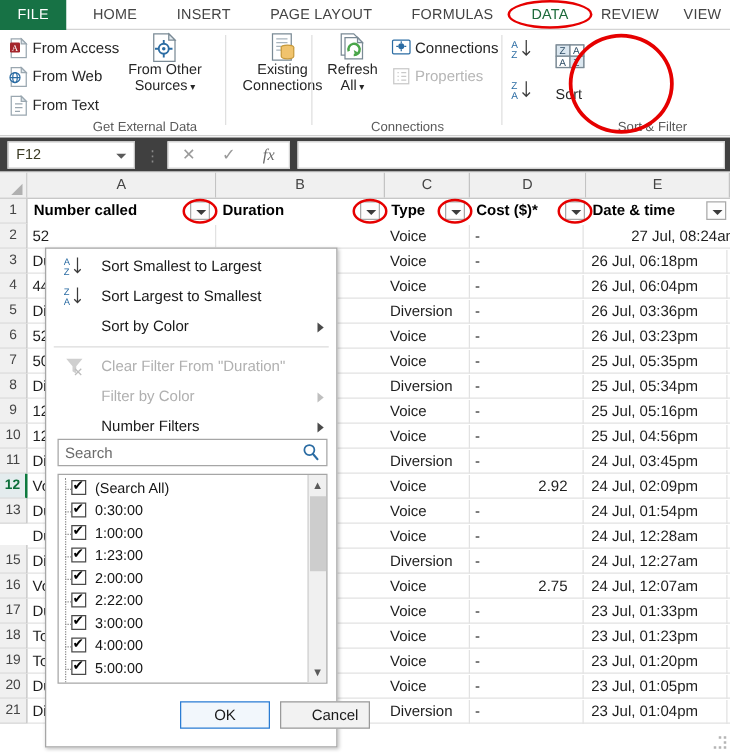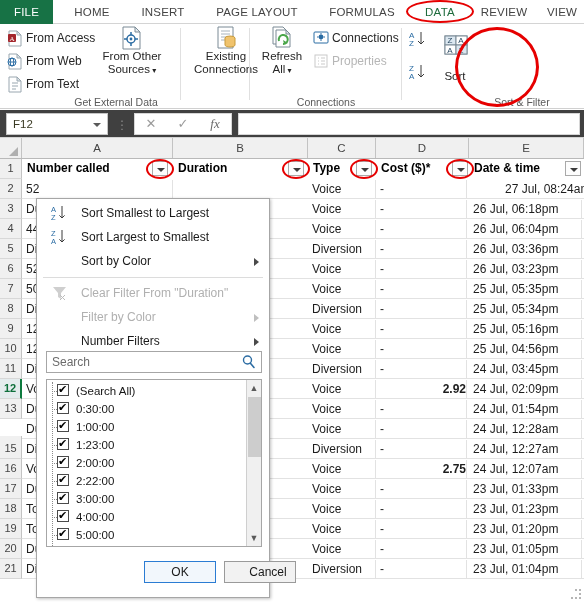--- a/index.html
+++ b/index.html
@@ -119,21 +119,21 @@
     text-align: center; line-height: 19px; font-size: 11px; color: #444;
   }
   .rowhead.sel { color: #0d6f3b; font-weight: bold; background: #e4ecee; border-right: 2px solid #0d7a3e; }
 
   .rowline { position: absolute; left: 22px; width: 562px; height: 20px; border-bottom: 1px solid #e2e2e2; }
   .cell {
     position: absolute; height: 19px; line-height: 19px;
     font-size: 12px; color: #1d1d1d; white-space: nowrap; overflow: hidden;
     padding-left: 3px; border-right: 1px solid #e2e2e2;
   }
-  .cell.num { text-align: right; padding-right: 0; padding-left: 0; font-weight: bold; }
+  .cell.num { text-align: right; padding-right: 12px; padding-left: 0; }
   .cell.hdr { font-weight: bold; font-size: 12px; color: #000; }
 
   .fdrop {
     position: absolute; width: 16px; height: 15px;
     background: #fdfdfd; border: 1px solid #a9a9a9;
   }
   .fdrop::after {
     content: ""; position: absolute; left: 4px; top: 6px;
     width: 0; height: 0; border-left: 4px solid transparent;
     border-right: 4px solid transparent; border-top: 4px solid #3c3c3c;

